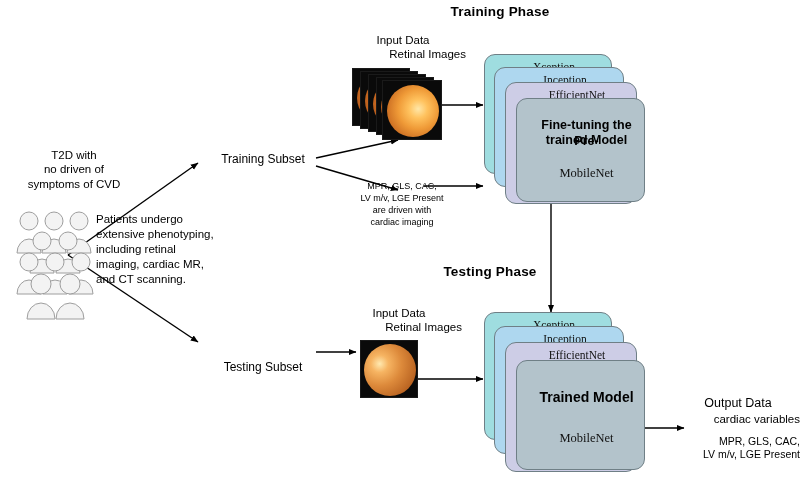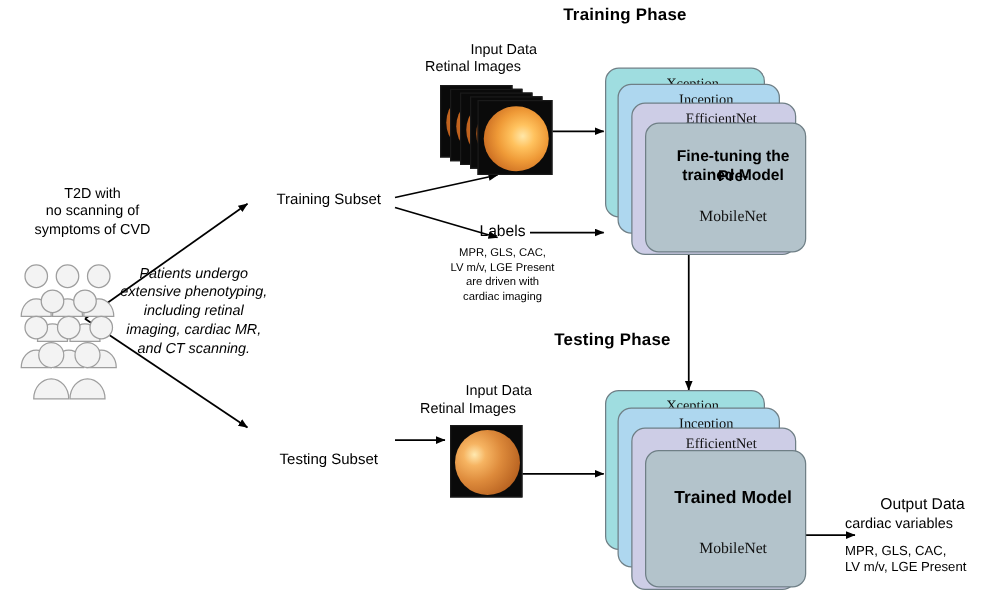--- a/index.html
+++ b/index.html
@@ -2,24 +2,24 @@
 <html><head>
 <meta charset="utf-8">
 <style>
   html,body{margin:0;padding:0;background:#ffffff;}
   body{width:800px;height:489px;position:relative;overflow:hidden;
        font-family:"Liberation Sans",sans-serif;color:#000;}
   .stage{position:absolute;left:0;top:0;width:800px;height:489px;}
   .abs{position:absolute;}
   .ttl{font-weight:bold;font-size:13.5px;letter-spacing:.2px;text-align:center;}
   .hdr{font-weight:normal;font-size:11.5px;text-align:center;line-height:1.25;}
-  .sub{font-size:11.5px;text-align:left;line-height:1.25;}
+  .sub{font-size:11.5px;text-align:right;line-height:1.25;}
   .small{font-size:9px;text-align:center;line-height:1.32;}
   .subset{font-size:12px;text-align:center;white-space:nowrap;}
-  .para{font-size:11.5px;text-align:center;line-height:1.3;font-style:italic;}
+  .para{font-size:11.5px;line-height:1.3;}
   svg.layer{position:absolute;left:0;top:0;width:800px;height:489px;overflow:visible;}
   .card{position:absolute;border:1px solid #6f7f86;border-radius:11px;box-sizing:border-box;}
   .card .cap{position:absolute;left:0;right:0;text-align:center;
              font-family:"Liberation Serif",serif;font-size:11.5px;color:#111;margin-left:12px;}
   .card .bold{font-family:"Liberation Sans",sans-serif;font-weight:bold;font-size:12.5px;
               line-height:1.25;color:#000;}
   .fundus{position:absolute;background:#0a0a0a;border:1px solid #1a1a1a;box-sizing:border-box;}
   .fundus .eye{position:absolute;border-radius:50%;}
 </style>
 </head>
@@ -51,21 +51,21 @@
     <path d="M418,379 L483,379" stroke="#000" stroke-width="1.4" fill="none" marker-end="url(#ah)"></path>
 
     <path d="M641,428 L684,428" stroke="#000" stroke-width="1.4" fill="none" marker-end="url(#ah)"></path>
   </svg>
 
   <div class="abs ttl" style="left:400px;top:4px;width:200px;">Training Phase</div>
   <div class="abs ttl" style="left:400px;top:264px;width:180px;">Testing Phase</div>
 
   <div class="abs" style="left:4px;top:148px;width:140px;">
     <div class="hdr">T2D with</div>
-    <div class="hdr">no scanning of</div>
+    <div class="hdr">no driven of</div>
     <div class="hdr">symptoms of CVD</div>
   </div>
 
   <svg class="abs" style="left:14px;top:205px;width:86px;height:115px;" viewBox="0 0 86 115">
     <g fill="#f3f3f3" stroke="#9e9e9e" stroke-width="1">
 
       <circle cx="15" cy="16" r="9"></circle>
         <path d="M3,48 a12,14 0 0 1 24,0 z"></path>
       <circle cx="40" cy="16" r="9"></circle>
         <path d="M28,48 a12,14 0 0 1 24,0 z"></path>
@@ -113,21 +113,20 @@
     </div>
     <div class="fundus" style="left:24px;top:9px;width:58px;height:58px;">
       <div class="eye" style="left:4px;top:4px;width:50px;height:50px;background:radial-gradient(circle at 58% 45%,#ffd27a 0%,#f2a03c 30%,#c2641f 68%,#8d3d12 100%);"></div>
     </div>
     <div class="fundus" style="left:30px;top:12px;width:60px;height:60px;">
       <div class="eye" style="left:4px;top:4px;width:52px;height:52px;background:radial-gradient(circle at 60% 46%,#ffe7a8 0%,#ffc25e 22%,#ef9a37 48%,#c96b21 78%,#8e4214 100%);"></div>
     </div>
   </div>
 
   <div class="abs" style="left:340px;top:178px;width:124px;">
-    <div class="hdr" style="font-size:12.5px;">Labels</div>
     <div class="small" style="margin-top:3px;">MPR, GLS, CAC,</div>
     <div class="small">LV m/v, LGE Present</div>
     <div class="small">are driven with</div>
     <div class="small">cardiac imaging</div>
   </div>
 
   <div class="abs" style="left:480px;top:54px;width:165px;height:150px;">
     <div class="card" style="left:4px;top:0px;width:128px;height:120px;background:#9fdde0;">
       <div class="cap" style="top:6px;">Xception</div>
     </div>

